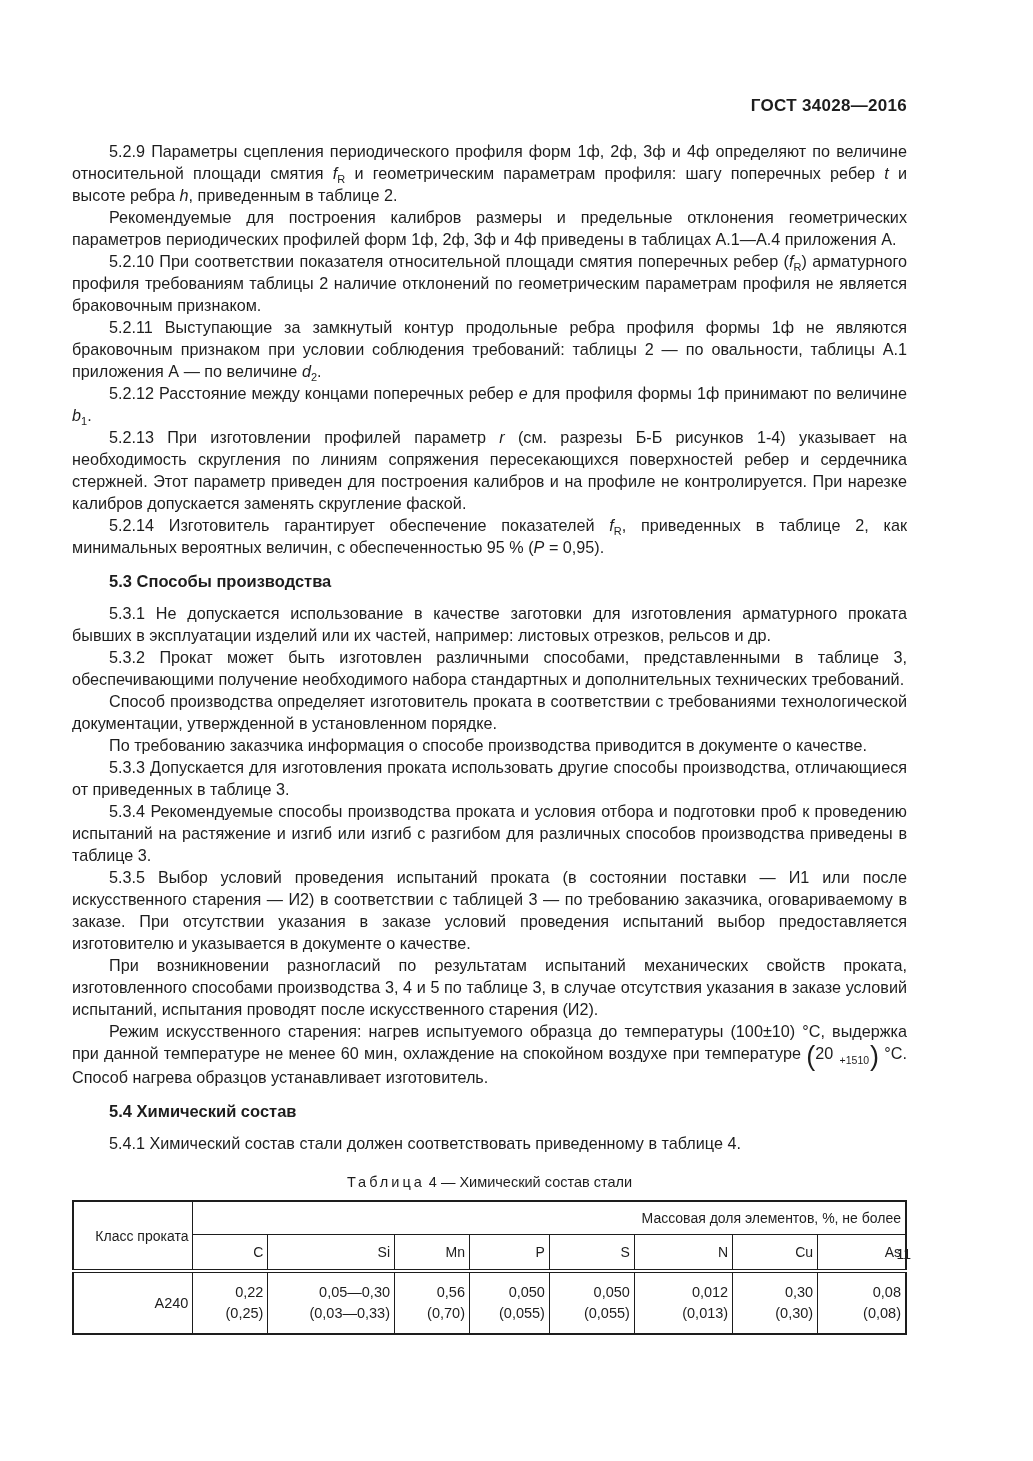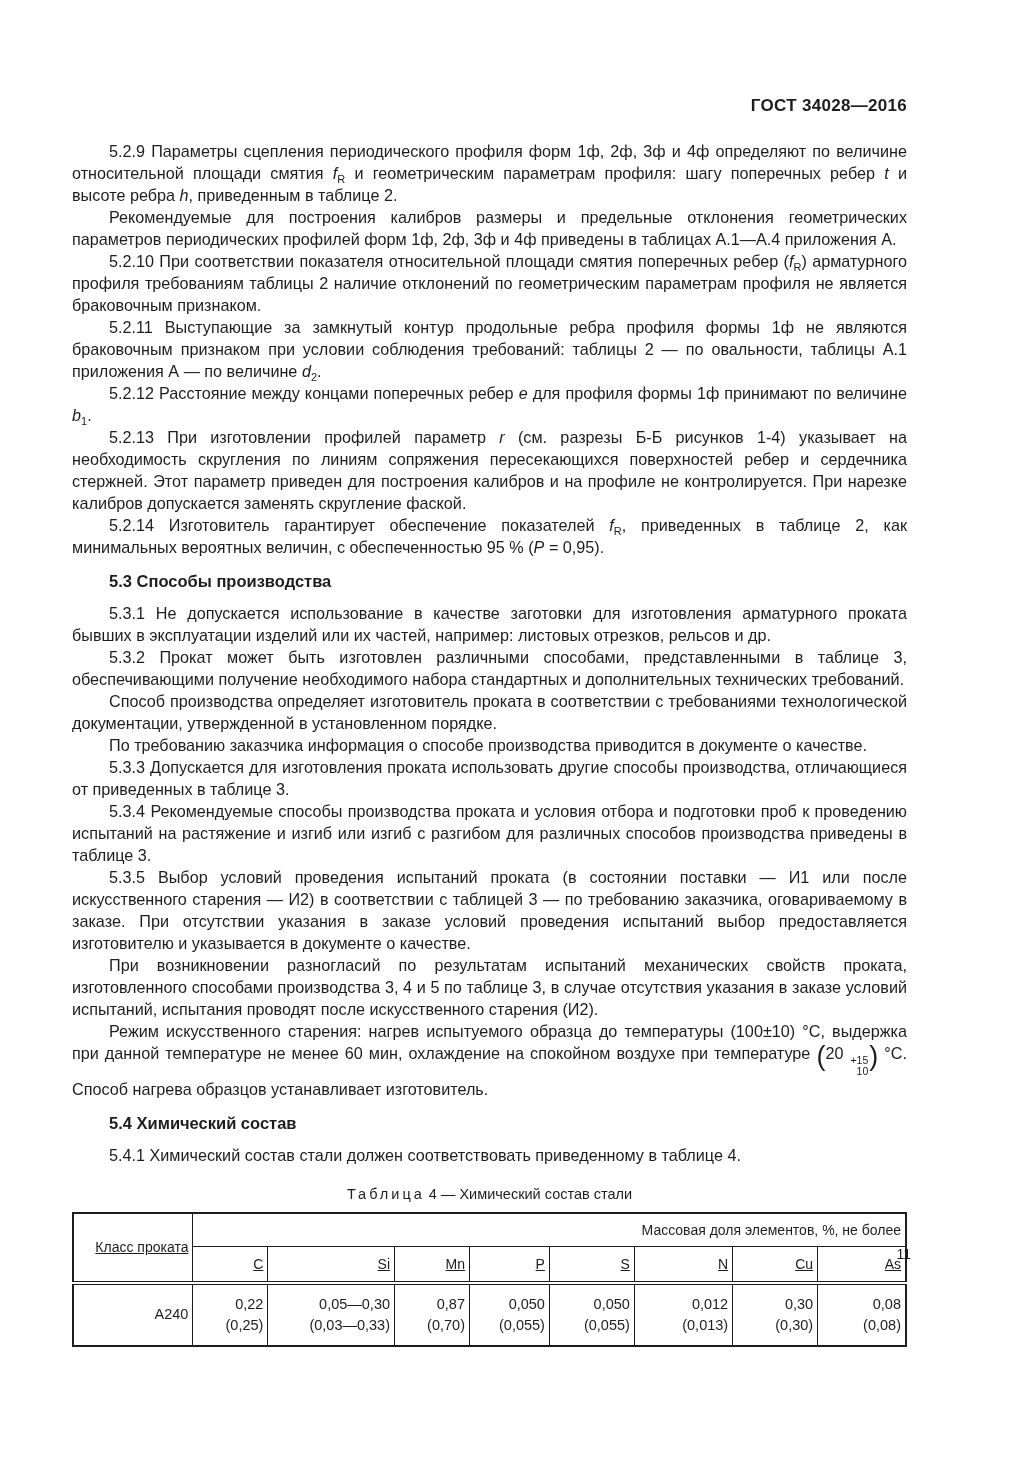--- a/index.html
+++ b/index.html
@@ -36,21 +36,21 @@
     margin:12px 0 10px 0;
     font-size:16.5px;
     line-height:22px;
     font-weight:bold;
     text-indent:37px;
   }
   .it{font-style:italic;}
   .sb{font-size:11px;vertical-align:-4px;line-height:0;}
   .bigp{font-size:27px;line-height:0;vertical-align:-6px;font-weight:300;}
   .stack{
-    display:inline-flex;flex-direction:column;
+    display:inline-flex;flex-direction:row;
     font-size:10.5px;line-height:1.08;
     vertical-align:-5px;text-align:right;text-indent:0;
     padding:0 1px;
   }
   .tbl-caption{
     margin:19px 0 9px 0;
     font-size:14.5px;
     line-height:18px;
     text-align:center;
   }
@@ -68,21 +68,20 @@
     font-weight:normal;
     text-align:right;
     vertical-align:middle;
     padding:2px 4px;
   }
   table.tbl thead tr.span-row th{height:28px;}
   table.tbl thead tr.el-row th{height:30px;}
   table.tbl thead tr.el-row th,
   table.tbl thead th.c1{
     border-bottom:4px double #1d1d1d;
-    text-decoration:underline;
   }
   table.tbl tbody td{height:56px;line-height:21px;font-size:14.5px;}
   .page-number{
     position:absolute;
     top:1246px;
     right:122px;
     font-size:14px;
   }
 </style>
 </head>
@@ -153,21 +152,21 @@
             <td>А240</td>
             <td>
               <div>0,22</div>
               <div>(0,25)</div>
             </td>
             <td>
               <div>0,05—0,30</div>
               <div>(0,03—0,33)</div>
             </td>
             <td>
-              <div>0,87</div>
+              <div>0,56</div>
               <div>(0,70)</div>
             </td>
             <td>
               <div>0,050</div>
               <div>(0,055)</div>
             </td>
             <td>
               <div>0,050</div>
               <div>(0,055)</div>
             </td>

